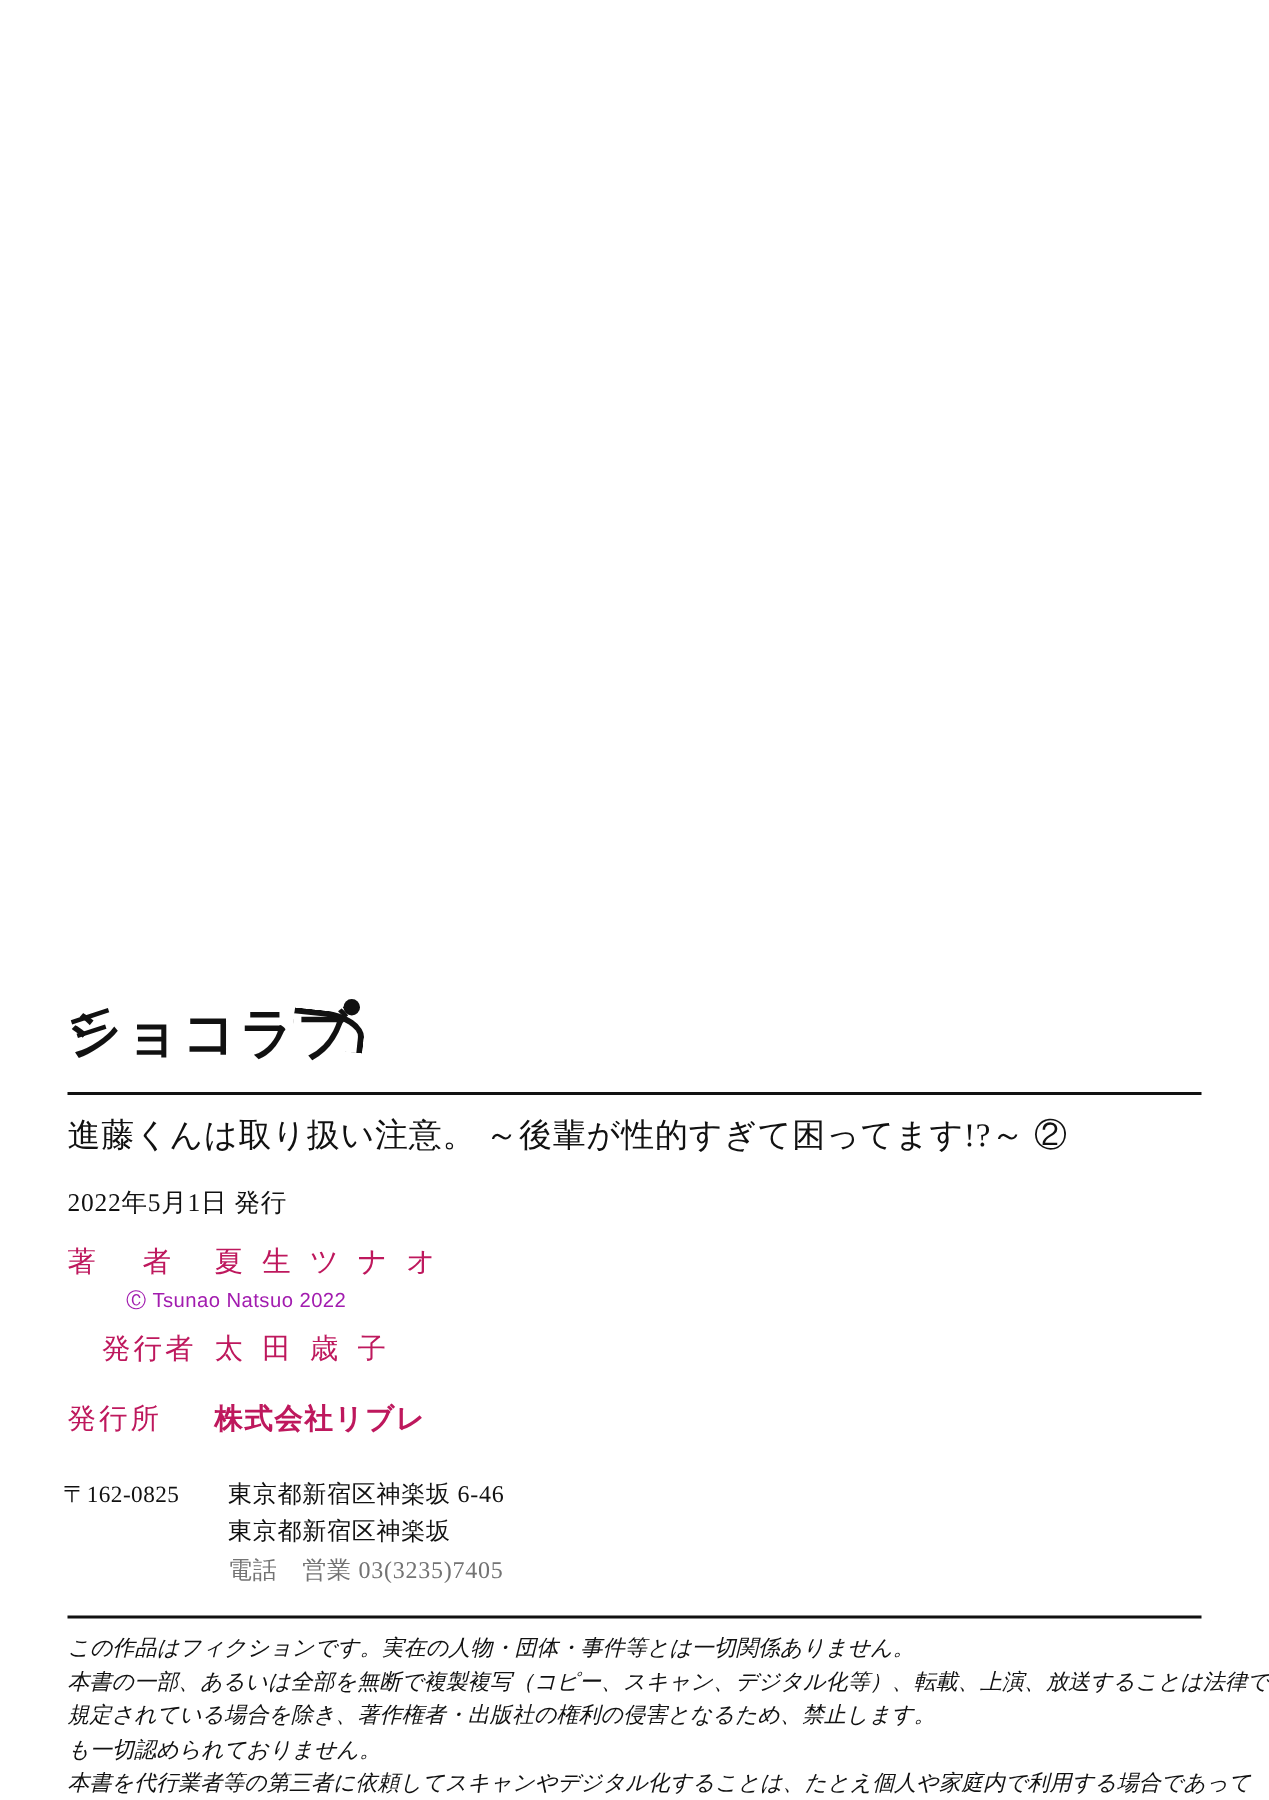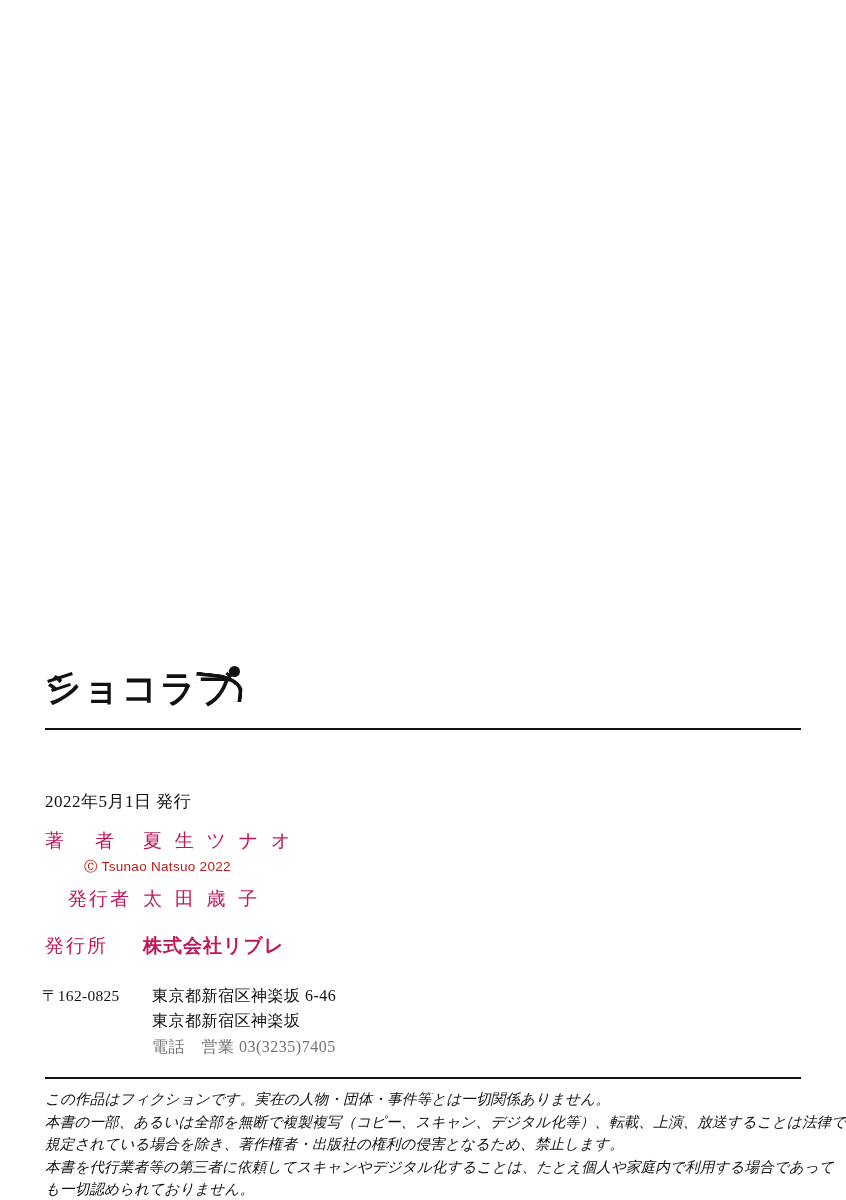--- a/index.html
+++ b/index.html
@@ -146,21 +146,21 @@
   .row-author   { top: 828px; }
   .row-editor   { top: 886px; text-align: right; }
   .row-pub      { top: 933px; }
 
   .copyright {
     position: absolute;
     left: 84px;
     top: 858px;
     font-size: 13.5px;
     font-family: "Liberation Sans", sans-serif;
-    color: #b91c1c;
+    color: #a21caf;
     letter-spacing: 0.3px;
   }
 
   
   .addr-zip {
     position: absolute;
     left: 42px;
     top: 986px;
     font-size: 15.5px;
     letter-spacing: 0.3px;
@@ -227,20 +227,21 @@
   <div class="logo-block">
     <div class="logo-slash"></div>
     <div class="logo-slash2"></div>
     <div class="logo-tail"></div>
     <div class="logo-dot"></div>
     <div class="logo-text">ショコラブ</div>
   </div>
 
   <div class="rule rule-top"></div>
 
+  <div class="title">進藤くんは取り扱い注意。 ～後輩が性的すぎて困ってます!?～ ②</div>
 
   <div class="pubdate">2022年5月1日  発行</div>
 
   <div class="credit-row row-author">
     <span class="credit-label">著　者</span><span class="credit-value">夏 生 ツ ナ オ</span>
   </div>
   <div class="copyright">Ⓒ Tsunao Natsuo 2022</div>
 
   <div class="credit-row row-editor">
     <span class="credit-label wide">発行者</span><span class="credit-value">太 田 歳 子</span>
@@ -254,17 +255,17 @@
   <div class="addr-line1">東京都新宿区神楽坂 6-46</div>
   <div class="addr-line2">東京都新宿区神楽坂</div>
   <div class="addr-line3">電話　営業  03(3235)7405</div>
 
   <div class="rule rule-bottom"></div>
 
   <div class="notice">
     <p>この作品はフィクションです。実在の人物・団体・事件等とは一切関係ありません。</p>
     <p>本書の一部、あるいは全部を無断で複製複写（コピー、スキャン、デジタル化等）、転載、上演、放送することは法律で特に</p>
     <p>規定されている場合を除き、著作権者・出版社の権利の侵害となるため、禁止します。</p>
+    <p>も一切認められておりません。</p>
     <p>本書を代行業者等の第三者に依頼してスキャンやデジタル化することは、たとえ個人や家庭内で利用する場合であって</p>
-    <p>も一切認められておりません。</p>
   </div>
 
 </div>
 
 </body></html>

